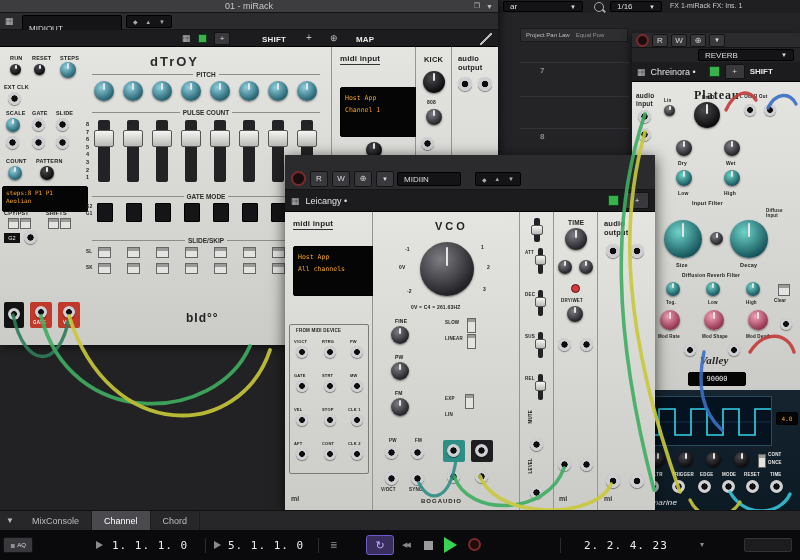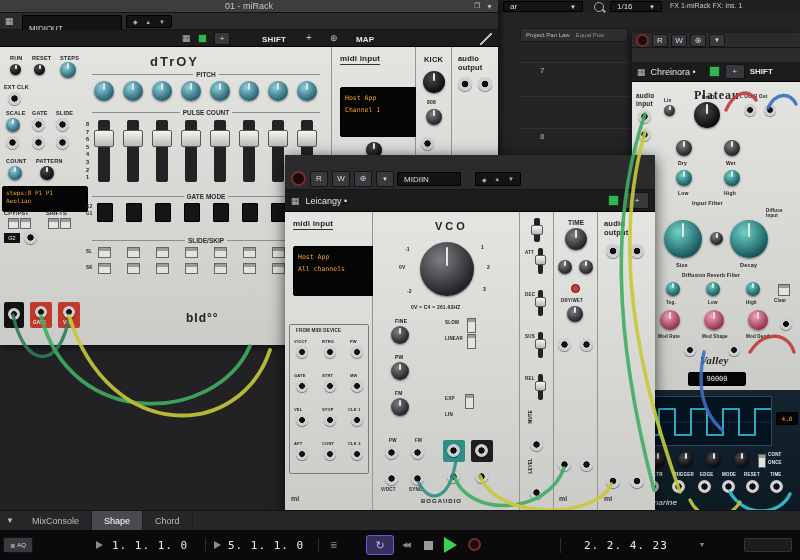--- a/index.html
+++ b/index.html
@@ -256,20 +256,26 @@
     <div class="w chrome" style="left:0;top:0;width:168px;height:15px;display:flex;align-items:center;gap:3px;padding:0 4px">
       <div style="width:9px;height:9px;border-radius:50%;border:2px solid #7a2a2a;background:#1a0d0d"></div>
       <div class="tbtn" style="width:14px;height:11px;position:relative">R</div>
       <div class="tbtn" style="width:14px;height:11px;position:relative">W</div>
       <div class="tbtn" style="width:14px;height:11px;position:relative">
           <span>⊕</span>
         </div>
       <div class="tbtn" style="width:14px;height:11px;position:relative;font-size:6px">
           <span>▼</span>
         </div>
+    </div>
+    <div class="w" style="left:0;top:15px;width:168px;height:14px;background:#242427">
+      <div class="w selbox" style="left:66px;top:1px;width:96px;height:12px">
+        <span>REVERB</span>
+        <span style="font-size:6px">▼</span>
+      </div>
     </div>
     <div class="w toolbar" style="left:0;top:29px;width:168px;height:20px;display:flex;align-items:center;gap:5px;padding:0 5px">
       <span class="ibtn">▦</span>
       <span style="color:#e2e2e2;font-size:9px;white-space:nowrap">Chreinora •</span>
       <div class="grn" style="margin-left:8px"></div>
       <div class="tbtn" style="width:18px;height:13px;position:relative">
           <span>+</span>
         </div>
       <span style="color:#e8e8e8;font-size:8px;font-weight:bold">SHIFT</span>
     </div>
@@ -529,21 +535,21 @@
       <path d="M690,500 C700,522 728,522 740,502" stroke="#c9c93a" stroke-width="3.2"></path>
     </g>
   </svg>
 
   <div class="w" style="left:0;top:510px;width:800px;height:20px;background:#27272a;border-top:1px solid #111;display:flex;align-items:center;z-index:40">
     <span class="ibtn" style="width:20px;font-size:8px">▼</span>
     <div class="tab">
         <span>MixConsole</span>
       </div>
     <div class="tab" style="background:#4a4a4e;color:#fff">
-        <span>Shape</span>
+        <span>Channel</span>
       </div>
     <div class="tab">
         <span>Chord</span>
       </div>
   </div>
 
   <div class="w" style="left:0;top:530px;width:800px;height:30px;background:#0a0a0c;z-index:40">
     <div class="w tbtn" style="left:3px;top:7px;width:30px;height:16px;font-size:6px;gap:2px">
       <span>≣</span>
       <span>AQ</span>

